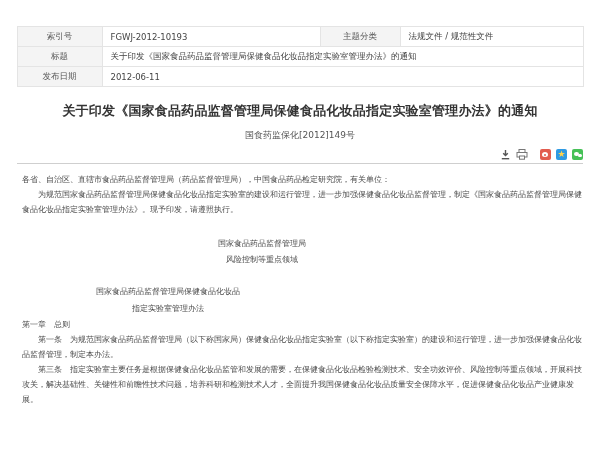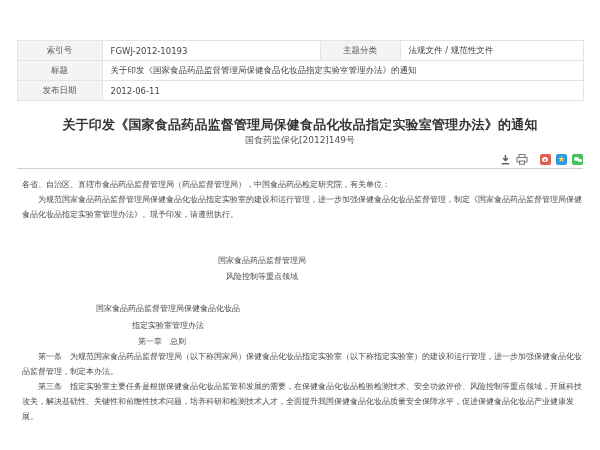--- a/index.html
+++ b/index.html
@@ -3,27 +3,27 @@
 <meta charset="utf-8">
 <style>
   html,body{margin:0;padding:0;}
   body{
     width:600px;height:450px;background:#ffffff;overflow:hidden;
     font-family:"DejaVu Sans","Liberation Sans",sans-serif;color:#333;
   }
   .page{padding-top:26px;}
 
   
-  table.info{border-collapse:collapse;table-layout:fixed;width:566px;margin:14px auto;font-size:8.5px;}
+  table.info{border-collapse:collapse;table-layout:fixed;width:566px;margin:0 auto;font-size:8.5px;}
   table.info td{border:1px solid #e4e4e4;height:19px;padding:0 8px;color:#444;overflow:hidden;white-space:nowrap;}
   table.info td.lbl{background:#f4f4f4;text-align:center;color:#555;padding:0;}
 
   
   .main-title{margin-top:15px;text-align:center;font-size:13px;font-weight:bold;color:#333;letter-spacing:0.2px;}
-  .doc-number{text-align:center;font-size:9px;color:#555;}
+  .doc-number{margin-top:9px;text-align:center;font-size:9px;color:#555;}
 
   
   .toolbar{margin:7px 17px 0;display:flex;justify-content:flex-end;align-items:center;}
   .tool{margin-left:5px;cursor:pointer;display:flex;align-items:center;justify-content:center;}
   .tool.gap{margin-left:12px;}
   .share{width:11px;height:11px;border-radius:2px;}
   .share.weibo{background:#e25c4f;position:relative;}
   .share.weibo i{position:absolute;left:2px;top:3px;width:6px;height:5px;border-radius:50% 50% 50% 50%/55% 55% 45% 45%;background:#fff;}
   .share.weibo i b{position:absolute;left:2px;top:1.5px;width:2px;height:2px;border-radius:50%;background:#e25c4f;display:block;}
   .share.qzone{background:#2f9ae3;color:#ffd24d;font-size:9px;line-height:11px;text-align:center;}
@@ -31,23 +31,23 @@
   .share.wechat i{position:absolute;left:2px;top:2.5px;width:5px;height:4.5px;border-radius:50%;background:#fff;}
   .share.wechat i.s{left:6px;top:4.5px;width:3.5px;height:3.5px;}
 
   .divider{border:0;border-top:1px solid #cfcfcf;margin:3px 17px 0;}
   .publish-time{text-align:right;margin:3px 17px 0;font-size:7.5px;color:#999;}
 
   
   .content{margin:8px 14px 0 22px;font-size:8px;line-height:15px;color:#4a4a4a;}
   .content p{margin:0;}
   .indent{text-indent:2em;}
-  .signature{width:480px;text-align:center;margin-top:31px;line-height:16px;}
+  .signature{width:480px;text-align:center;margin-top:19px;line-height:16px;}
   .doc-subtitle{width:292px;text-align:center;margin-top:15px;line-height:17px;}
-  .chapter{width:280px;text-align:center;margin-top:12px;margin-bottom:3px;}
+  .chapter{width:280px;text-align:left;margin-top:12px;margin-bottom:3px;}
 </style>
 </head>
 <body>
 
 <div class="page">
 
   <table class="info">
     <colgroup>
         <col style="width:85px">
         <col style="width:218px">

